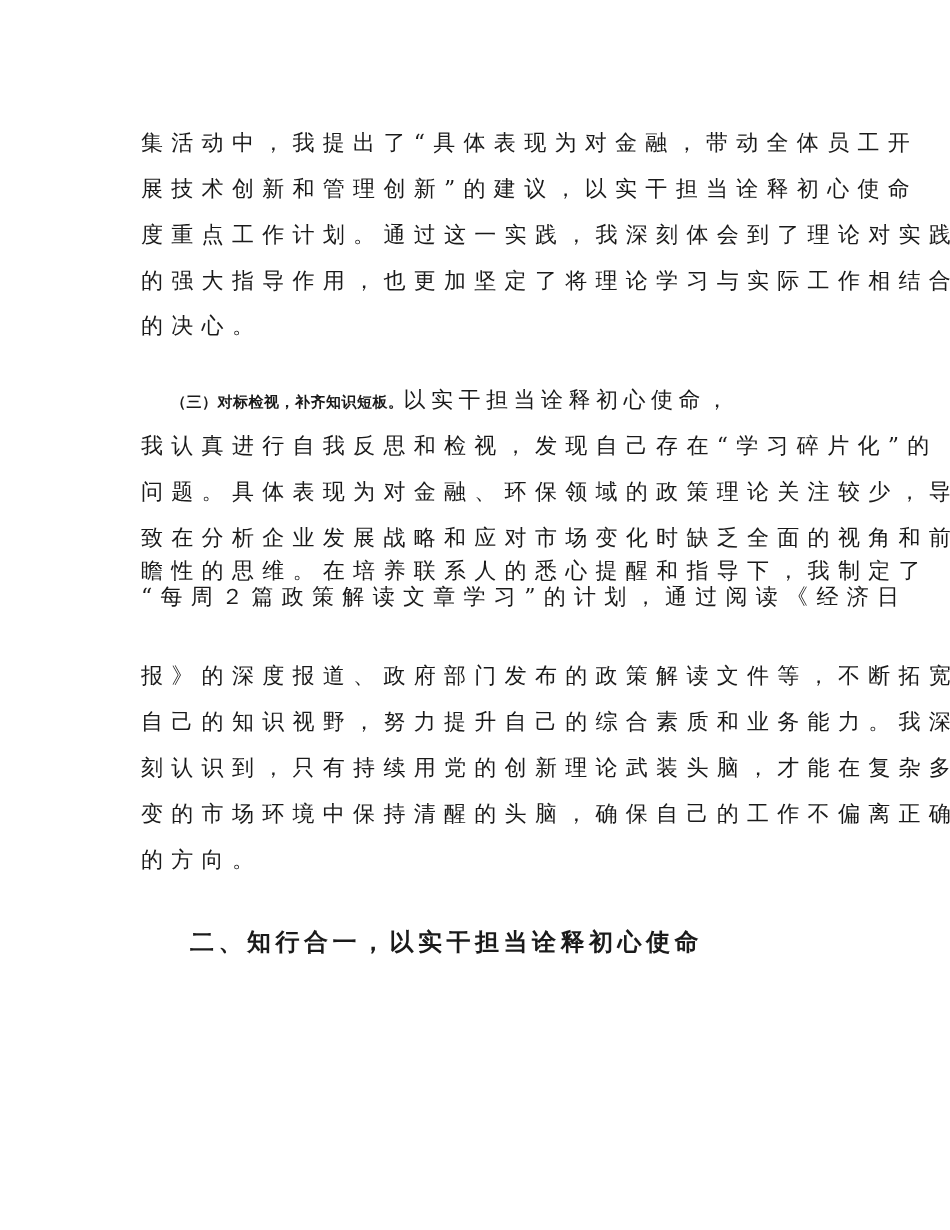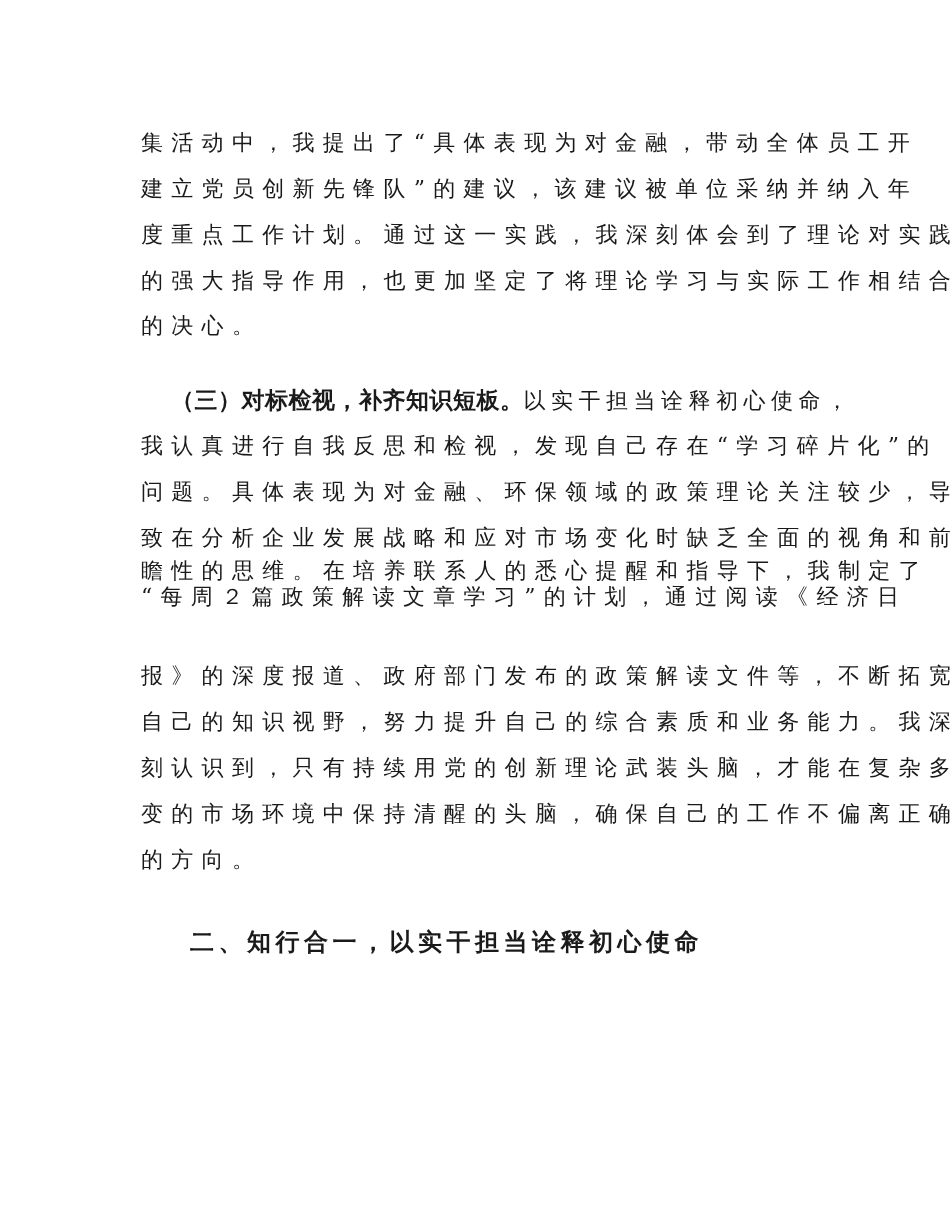--- a/index.html
+++ b/index.html
@@ -27,41 +27,41 @@
       white-space: nowrap;
       font-size: 22px;
       line-height: 30px;
       letter-spacing: 8.3px;
       height: 30px;
     }
     .bold {
       font-family: "DejaVu Sans", "Liberation Sans", sans-serif;
       font-weight: bold;
       letter-spacing: 0.5px;
-      font-size: 23px;
+      font-size: 15px;
     }
     .heading {
       position: absolute;
       left: 49px;
       white-space: nowrap;
       font-family: "DejaVu Sans", "Liberation Sans", sans-serif;
       font-weight: bold;
       font-size: 24px;
       line-height: 30px;
       letter-spacing: 4.5px;
     }
   </style>
 </head>
 <body>
 
 <div class="page">
 
   <div>
     <div class="line" style="top:128px">集活动中，我提出了“具体表现为对金融，带动全体员工开</div>
-    <div class="line" style="top:174px">建立党员创新先锋队”的建议，该建议被单位采纳并纳入年</div>
+    <div class="line" style="top:174px">展技术创新和管理创新”的建议，以实干担当诠释初心使命</div>
     <div class="line" style="top:220px">度重点工作计划。通过这一实践，我深刻体会到了理论对实践</div>
     <div class="line" style="top:266px">的强大指导作用，也更加坚定了将理论学习与实际工作相结合</div>
     <div class="line" style="top:311px">的决心。</div>
   </div>
 
   <div>
     <div class="line" style="top:385px; left:30px; letter-spacing:0;">
       <span class="bold">（三）对标检视，补齐知识短板。</span><span style="letter-spacing:5.5px;">以实干担当诠释初心使命，</span>
     </div>
     <div class="line" style="top:431px">我认真进行自我反思和检视，发现自己存在“学习碎片化”的</div>

